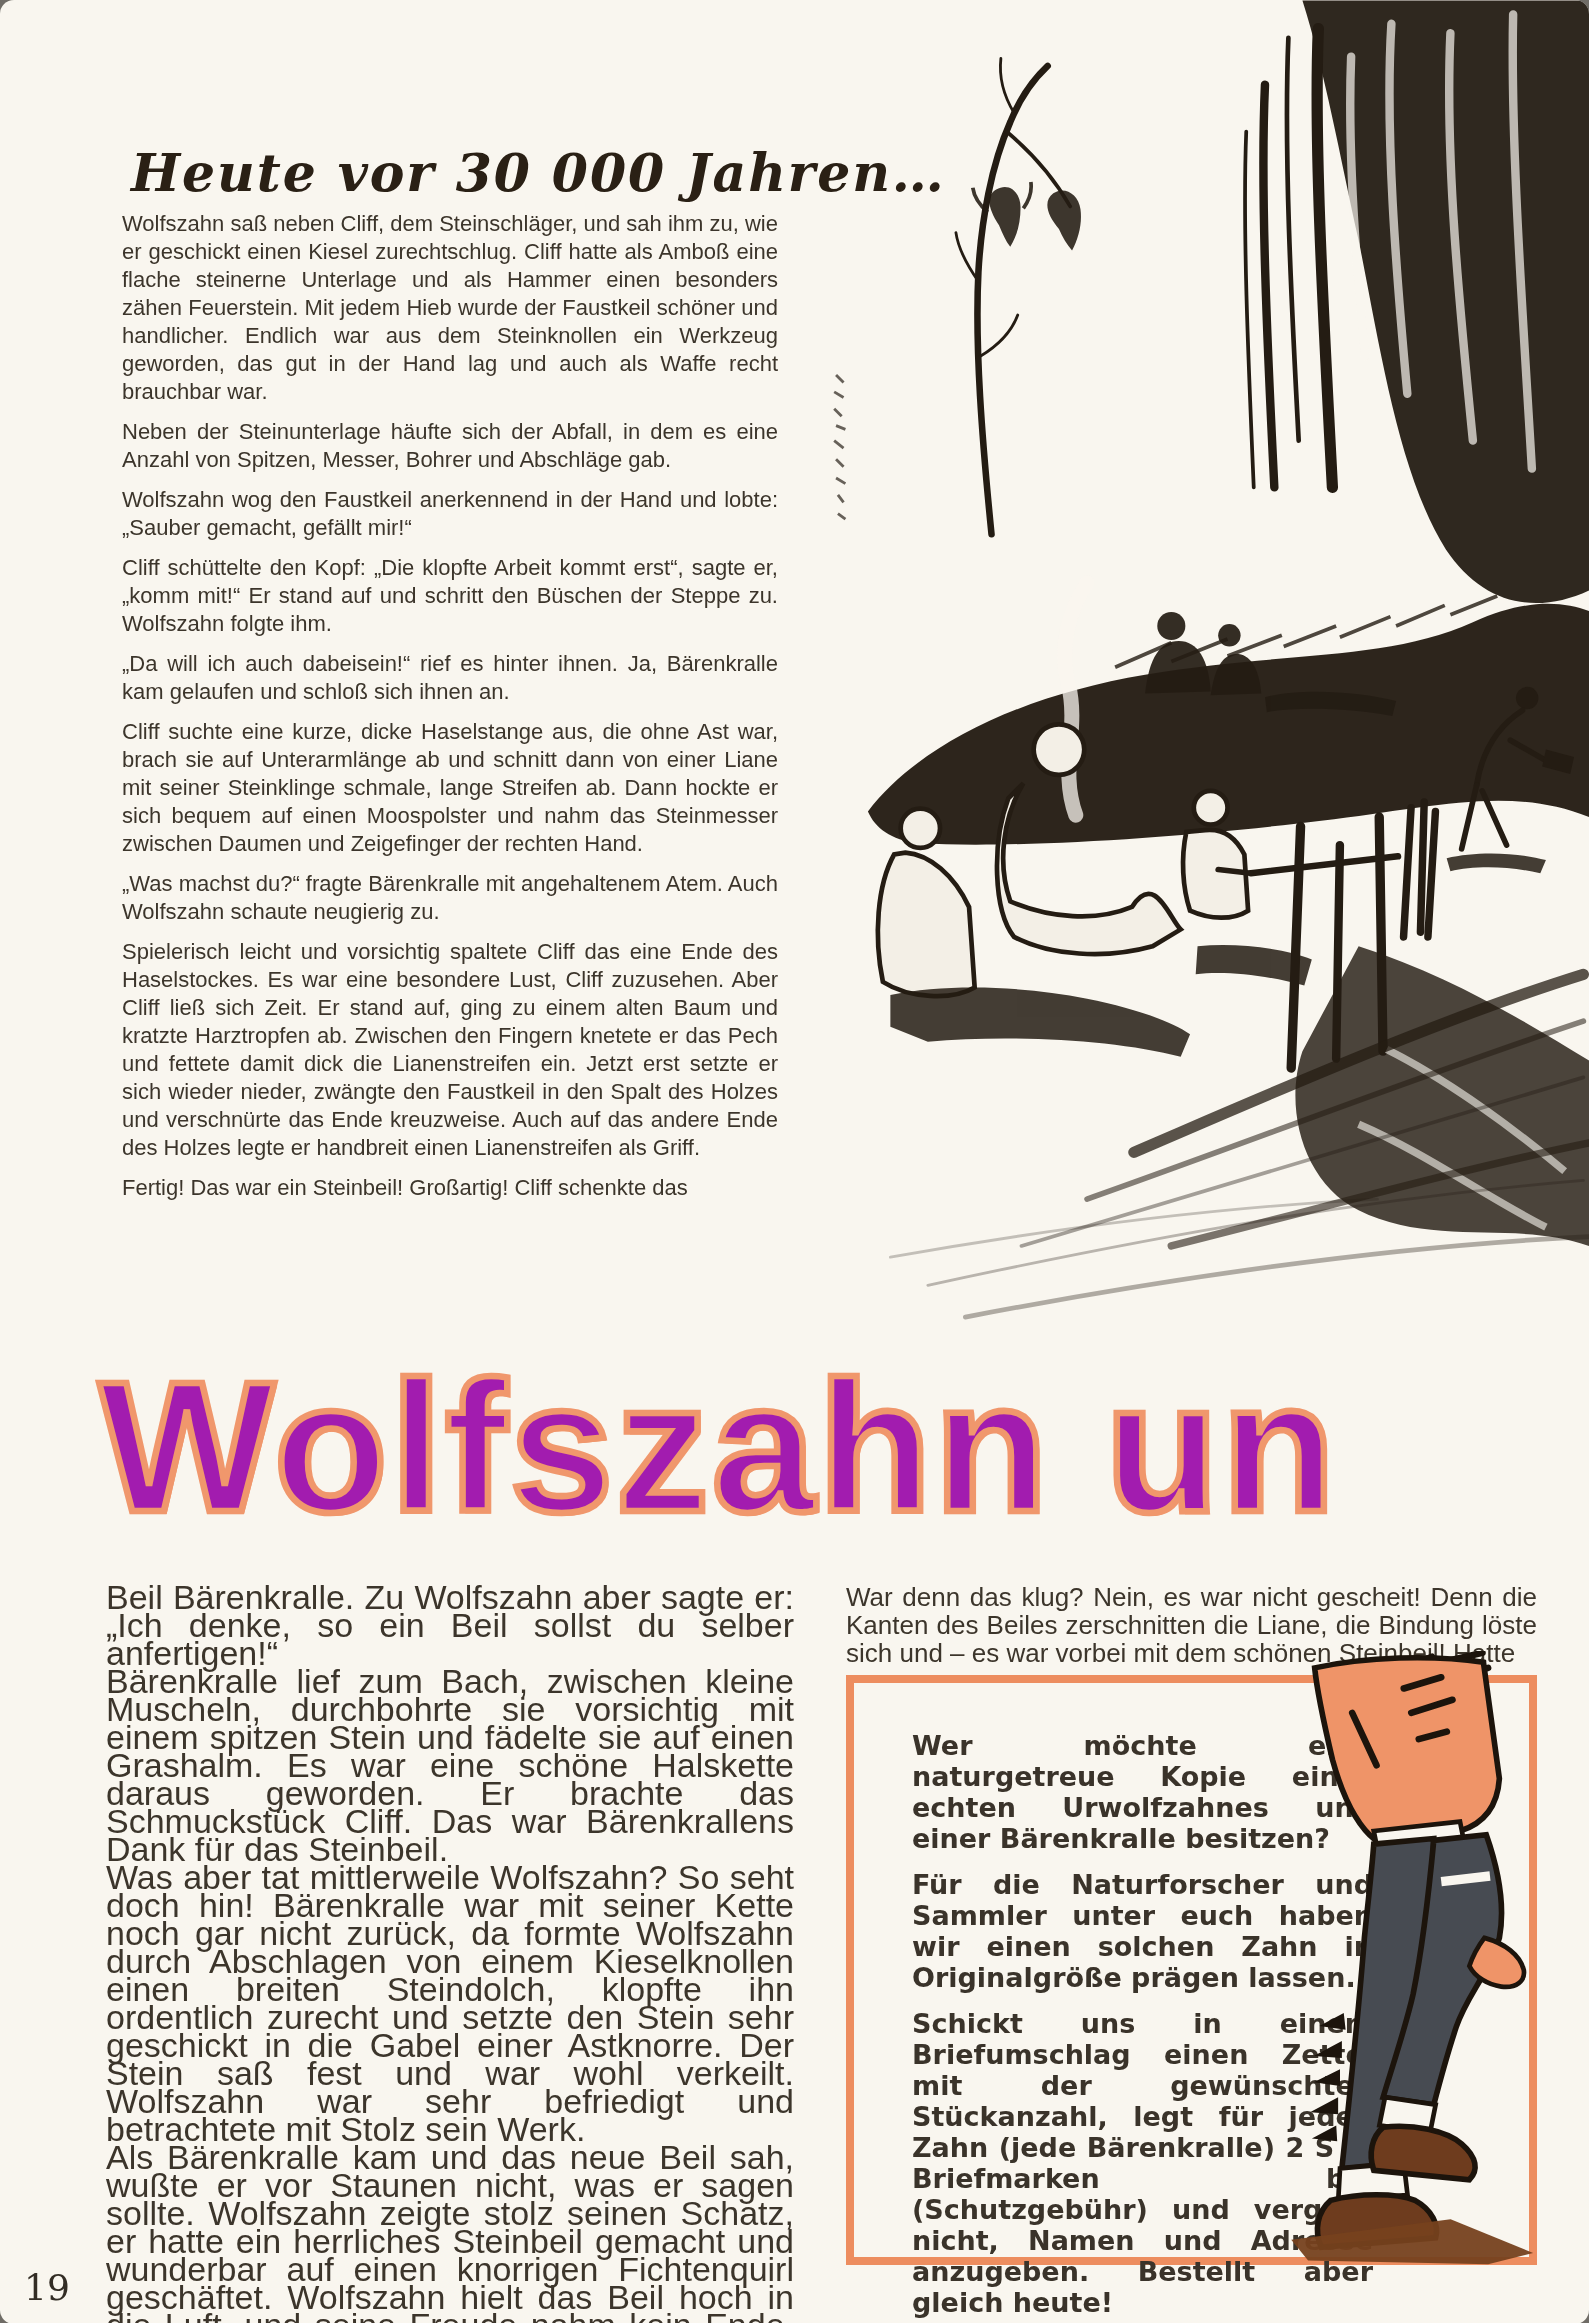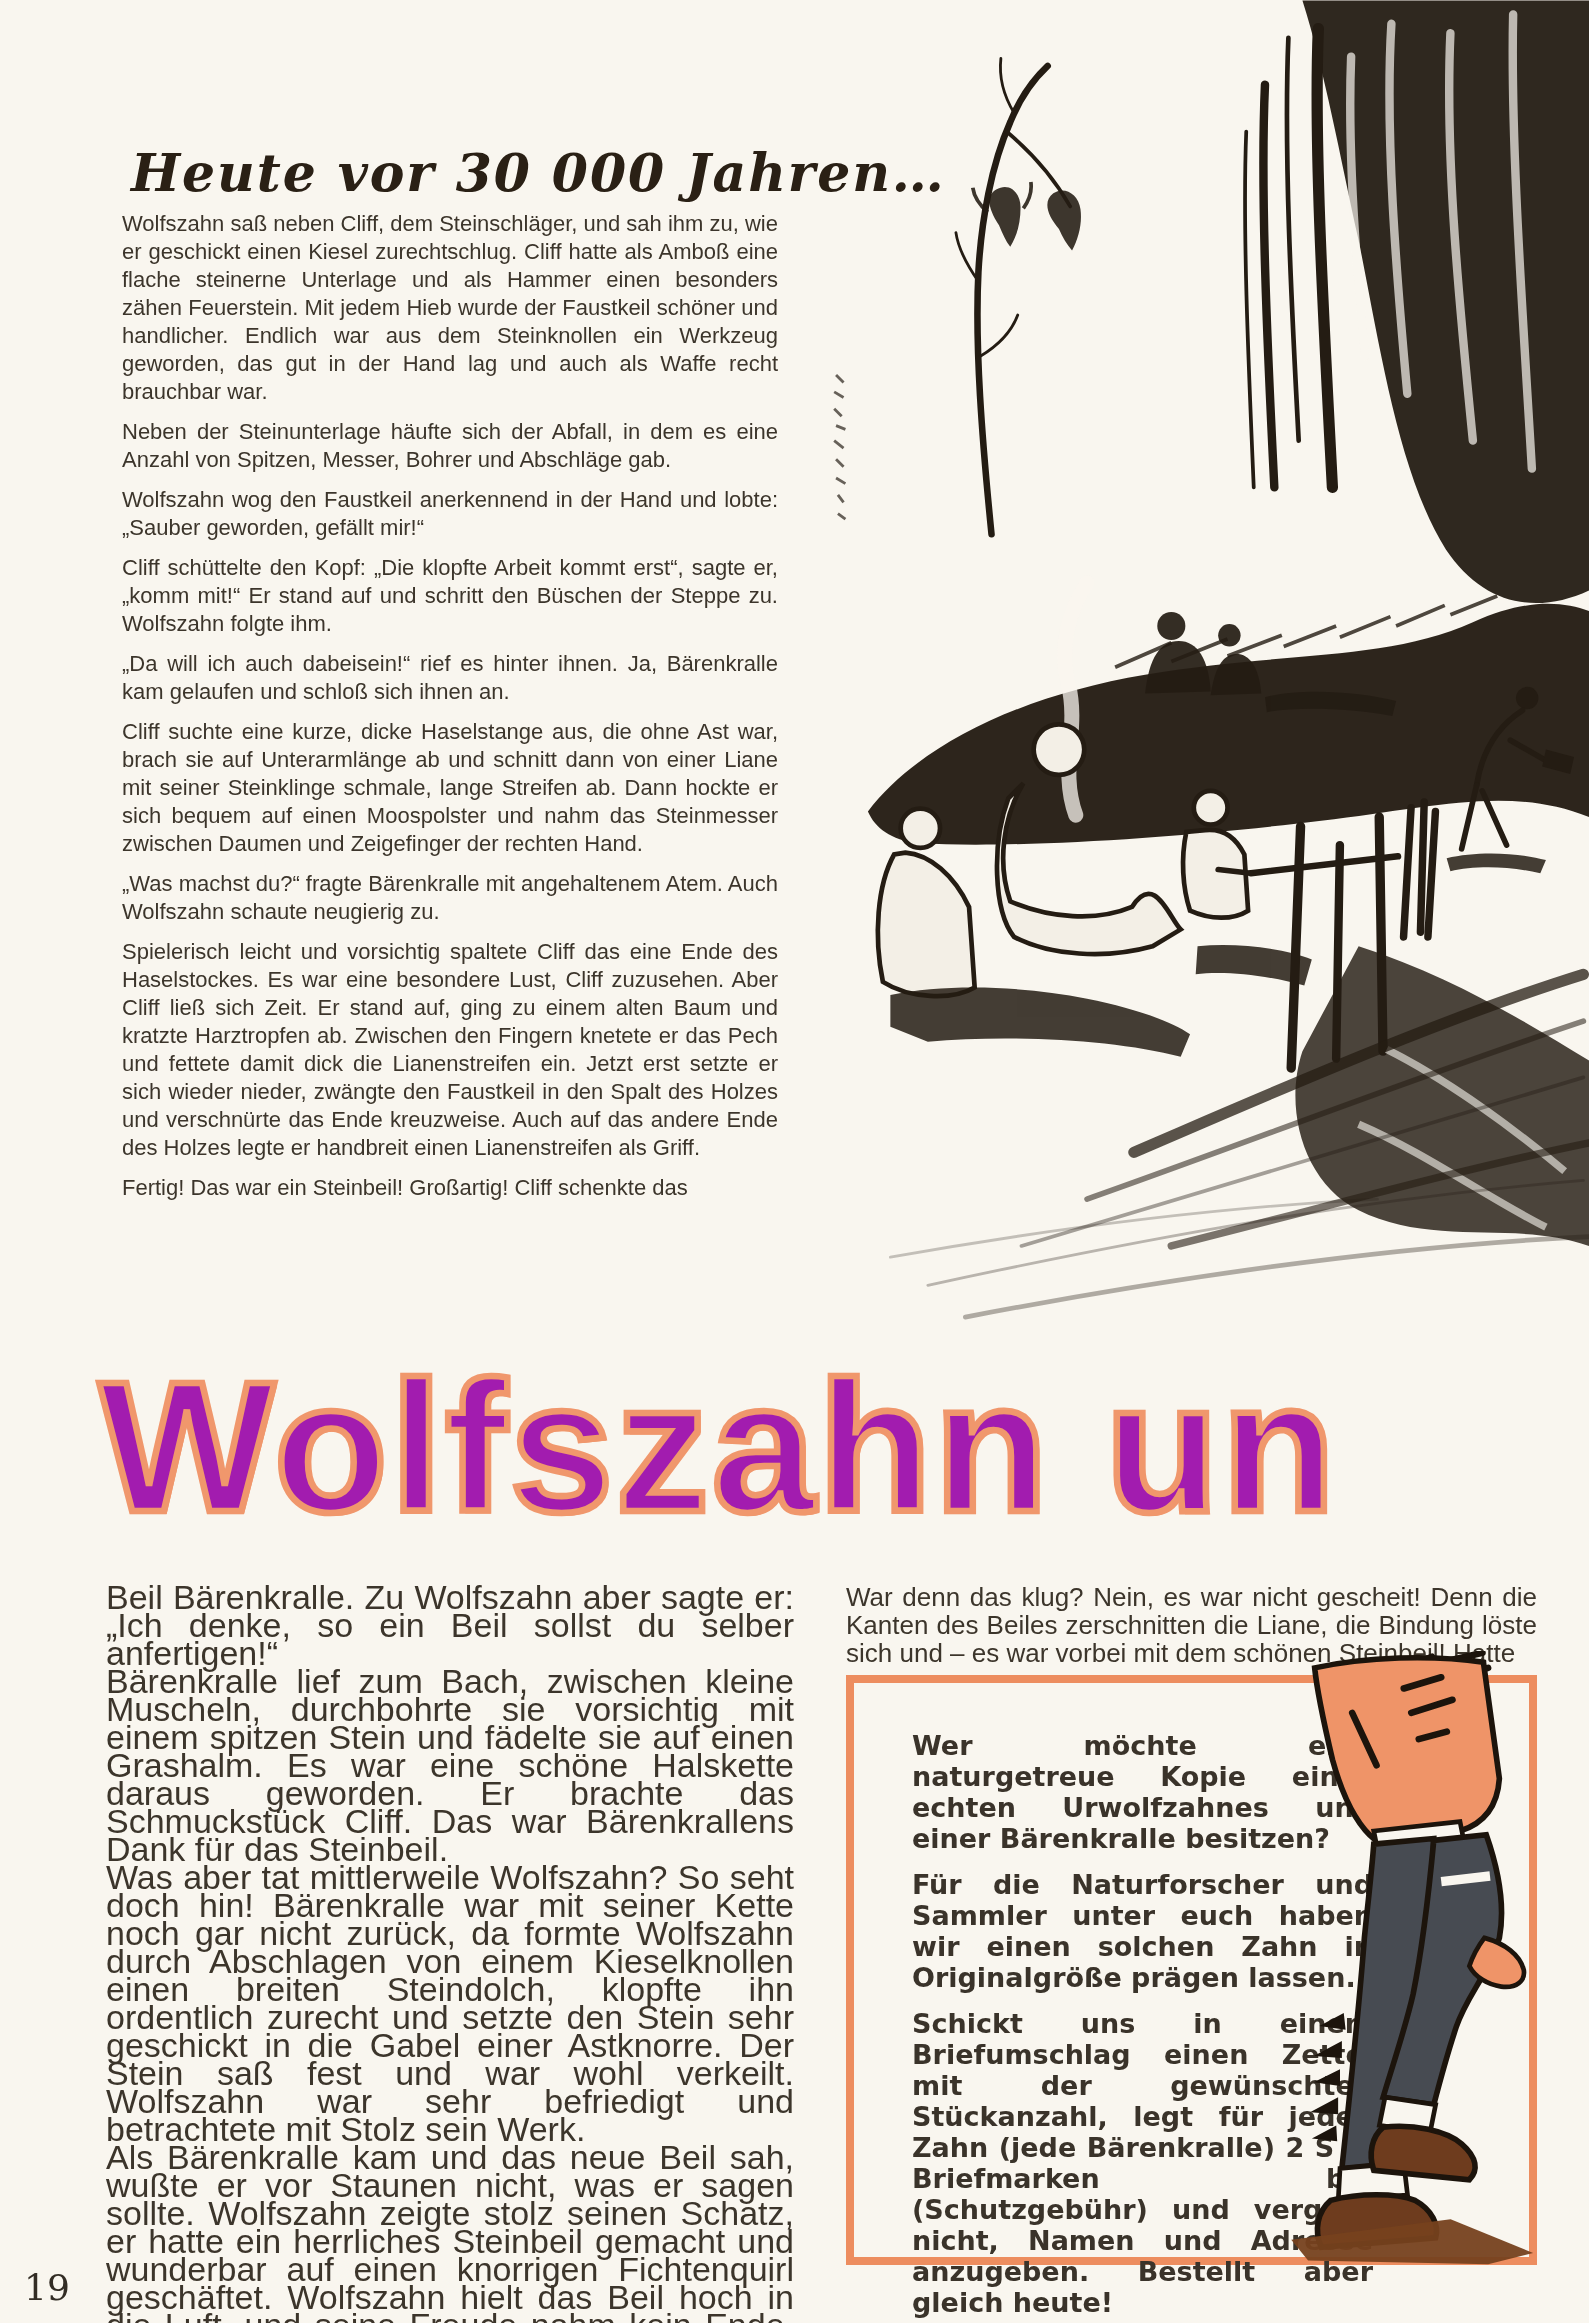--- a/index.html
+++ b/index.html
@@ -1,17 +1,17 @@
 <!DOCTYPE html>
 <html style="font-size:15px"><head>
 <meta charset="utf-8">
 <style>
   html,body{margin:0;padding:0;background:#6f6c66;}
   #page{position:relative;width:1589px;height:2324px;margin:0 auto;background:#f9f6ef;overflow:hidden;
-        font-family:"Liberation Sans",sans-serif;color:#3c352b;}
+        font-family:"Liberation Sans",sans-serif;color:#3c352b;border-radius:14px;}
   .title{position:absolute;left:131px;top:107px;font-family:"DejaVu Serif",serif;font-style:italic;
          font-weight:bold;font-size:52px;letter-spacing:1.9px;color:#2a2015;white-space:nowrap;}
   .artcol{position:absolute;left:122px;top:210px;width:656px;font-size:22px;line-height:28px;
           text-align:justify;}
   .artcol p{margin:0 0 12px 0;}
   .illu{position:absolute;left:778px;top:0;width:811px;height:1340px;}
   .headline{position:absolute;left:99px;top:1349px;font-family:Liberation Sans, sans-serif;font-weight:bold;
             font-size:186px;line-height:1.05;color:#a21caf;white-space:nowrap;letter-spacing:2.8px;
             -webkit-text-stroke:6.6px #f0976c;
             text-shadow:1.9px 0 #f0976c,-1.9px 0 #f0976c,0 1.9px #f0976c,0 -1.9px #f0976c,2.8px 2.8px #f0976c;text-align:right;}
@@ -32,21 +32,21 @@
 </head>
 <body>
 
 <div id="page">
 
   <h1 class="title">Heute vor 30 000 Jahren…</h1>
 
   <div class="artcol">
     <p>Wolfszahn saß neben Cliff, dem Steinschläger, und sah ihm zu, wie er geschickt einen Kiesel zurechtschlug. Cliff hatte als Amboß eine flache steinerne Unterlage und als Hammer einen besonders zähen Feuerstein. Mit jedem Hieb wurde der Faustkeil schöner und handlicher. Endlich war aus dem Steinknollen ein Werkzeug geworden, das gut in der Hand lag und auch als Waffe recht brauchbar war.</p>
     <p>Neben der Steinunterlage häufte sich der Abfall, in dem es eine Anzahl von Spitzen, Messer, Bohrer und Abschläge gab.</p>
-    <p>Wolfszahn wog den Faustkeil anerkennend in der Hand und lobte: „Sauber geworden, gefällt mir!“</p>
+    <p>Wolfszahn wog den Faustkeil anerkennend in der Hand und lobte: „Sauber gemacht, gefällt mir!“</p>
     <p>Cliff schüttelte den Kopf: „Die klopfte Arbeit kommt erst“, sagte er, „komm mit!“ Er stand auf und schritt den Büschen der Steppe zu. Wolfszahn folgte ihm.</p>
     <p>„Da will ich auch dabeisein!“ rief es hinter ihnen. Ja, Bärenkralle kam gelaufen und schloß sich ihnen an.</p>
     <p>Cliff suchte eine kurze, dicke Haselstange aus, die ohne Ast war, brach sie auf Unterarmlänge ab und schnitt dann von einer Liane mit seiner Steinklinge schmale, lange Streifen ab. Dann hockte er sich bequem auf einen Moospolster und nahm das Steinmesser zwischen Daumen und Zeigefinger der rechten Hand.</p>
     <p>„Was machst du?“ fragte Bärenkralle mit angehaltenem Atem. Auch Wolfszahn schaute neugierig zu.</p>
     <p>Spielerisch leicht und vorsichtig spaltete Cliff das eine Ende des Haselstockes. Es war eine besondere Lust, Cliff zuzusehen. Aber Cliff ließ sich Zeit. Er stand auf, ging zu einem alten Baum und kratzte Harztropfen ab. Zwischen den Fingern knetete er das Pech und fettete damit dick die Lianenstreifen ein. Jetzt erst setzte er sich wieder nieder, zwängte den Faustkeil in den Spalt des Holzes und verschnürte das Ende kreuzweise. Auch auf das andere Ende des Holzes legte er handbreit einen Lianenstreifen als Griff.</p>
     <p>Fertig! Das war ein Steinbeil! Großartig! Cliff schenkte das</p>
   </div>
 
   <svg class="illu" viewBox="0 0 866 1430" aria-hidden="true">
 

